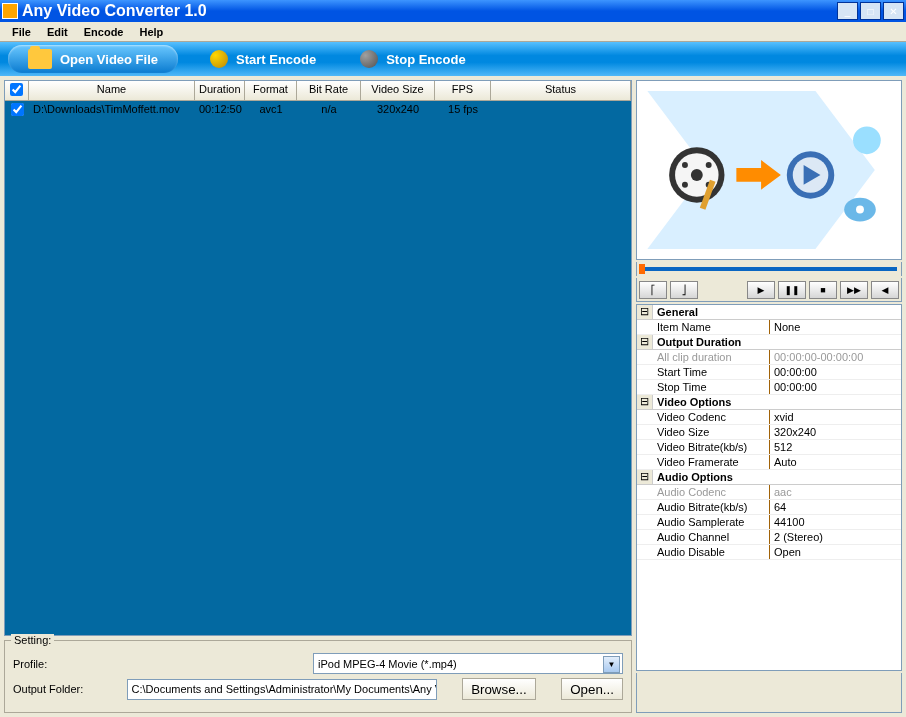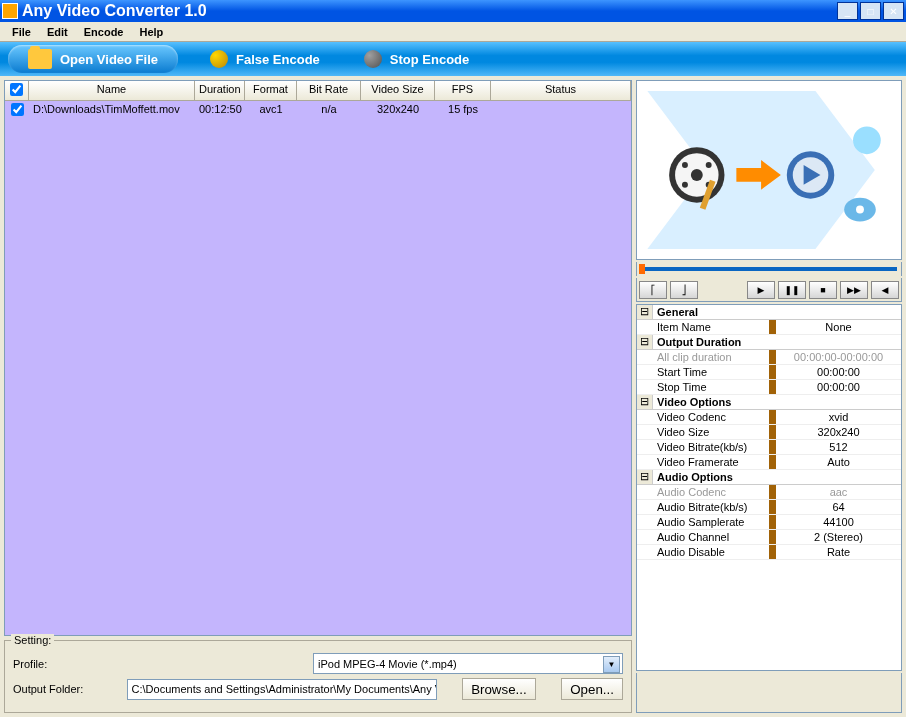--- a/index.html
+++ b/index.html
@@ -20,21 +20,21 @@
 .tb-icon { width: 24px; height: 20px; display: inline-block; }
 .folder-icon { background: #ffc83d; border-radius: 2px; position: relative; }
 .folder-icon::before { content:''; position:absolute; top:-3px; left:2px; width:10px; height:4px; background:#ffc83d; border-radius:2px 2px 0 0;}
 .wand-icon { background: radial-gradient(circle at 30% 30%, #ffd700, #b8860b); border-radius: 50%; width: 18px; height: 18px; }
 .stop-round { width: 18px; height: 18px; background: radial-gradient(circle at 30% 30%, #a0a0a0, #505050); border-radius: 50%; }
 
 .content { display: flex; height: calc(717px - 22px - 20px - 34px); padding: 4px; gap: 4px; }
 .left-pane { flex: 1; display: flex; flex-direction: column; gap: 4px; }
 .right-pane { width: 266px; display: flex; flex-direction: column; gap: 2px; }
 
-.grid-wrap { flex: 1; border: 1px solid #7f9db9; background: #c4b5fd; overflow: hidden; }
+.grid-wrap { flex: 1; border: 1px solid #7f9db9; background: #0369a1; overflow: hidden; }
 .grid-head { display: flex; background: #ece9d8; border-bottom: 1px solid #aca899; }
 .grid-head > div { padding: 2px 4px; border-right: 1px solid #aca899; text-align: center; background: linear-gradient(to bottom, #fff, #ece9d8); }
 .col-chk { width: 24px; }
 .col-name { width: 166px; }
 .col-dur { width: 50px; }
 .col-fmt { width: 52px; }
 .col-br { width: 64px; }
 .col-vs { width: 74px; }
 .col-fps { width: 56px; }
 .col-stat { flex: 1; }
@@ -61,21 +61,21 @@
 .pc-btn { width: 28px; height: 18px; background: linear-gradient(to bottom,#fff,#d6d6d6); border: 1px solid #888; display: flex; align-items: center; justify-content: center; font-size: 9px; cursor: pointer; }
 .pc-spacer { flex: 1; }
 
 .prop-grid { flex: 1; border: 1px solid #7f9db9; background: white; overflow-y: auto; }
 .prop-sec { display: flex; background: white; border-bottom: 1px solid #ccc; }
 .prop-exp { width: 16px; text-align: center; background: #ece9d8; border-right: 1px solid #ccc; cursor: pointer; }
 .prop-sec-title { flex: 1; font-weight: bold; padding: 1px 4px; }
 .prop-row { display: flex; border-bottom: 1px solid #eee; }
 .prop-row.disabled { color: #999; }
 .prop-key { width: 132px; padding: 1px 4px 1px 20px; }
-.prop-val { flex: 1; padding: 1px 4px; border-left: 7px solid #a16207; text-align: center; }
+.prop-val { flex: 1; padding: 1px 4px; border-left: 1px solid #a16207; }
 .prop-desc { height: 40px; border: 1px solid #7f9db9; border-top: none; background: #ece9d8; }
 
 input[type=checkbox] { margin: 0; }
 </style>
 </head>
 <body>
 
 <div class="titlebar">
   <div class="titlebar-icon"></div>
   <div class="titlebar-text">Any Video Converter 1.0</div>
@@ -93,21 +93,21 @@
   <div class="menu-item">Help</div>
 </div>
 
 <div class="toolbar">
   <div class="tb-btn primary">
     <span class="tb-icon folder-icon"></span>
     <span>Open Video File</span>
   </div>
   <div class="tb-btn">
     <span class="tb-icon wand-icon"></span>
-    <span>False  Encode</span>
+    <span>Start  Encode</span>
   </div>
   <div class="tb-btn">
     <span class="tb-icon stop-round"></span>
     <span>Stop  Encode</span>
   </div>
 </div>
 
 <div class="content">
   <div class="left-pane">
     <div class="grid-wrap">
@@ -247,18 +247,18 @@
         <div class="prop-row">
           <div class="prop-key">Audio Samplerate</div>
           <div class="prop-val">44100</div>
         </div>
         <div class="prop-row">
           <div class="prop-key">Audio Channel</div>
           <div class="prop-val">2 (Stereo)</div>
         </div>
         <div class="prop-row">
           <div class="prop-key">Audio Disable</div>
-          <div class="prop-val">Rate</div>
+          <div class="prop-val">Open</div>
         </div>
       </div>
     <div class="prop-desc"></div>
   </div>
 </div>
 
 </body></html>

